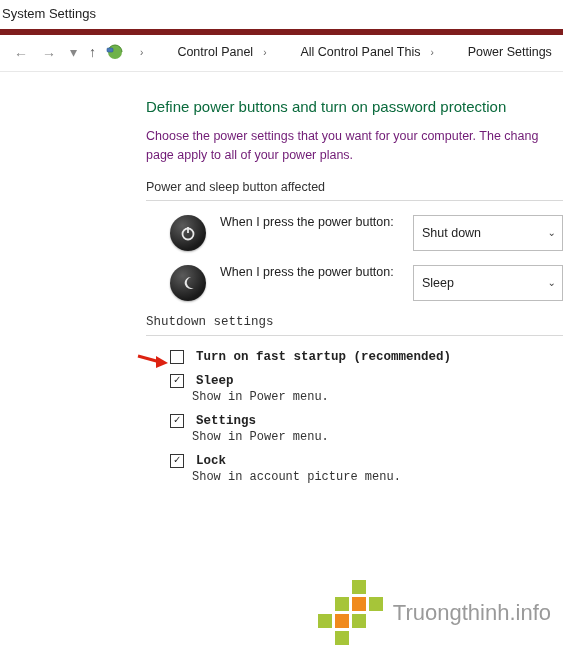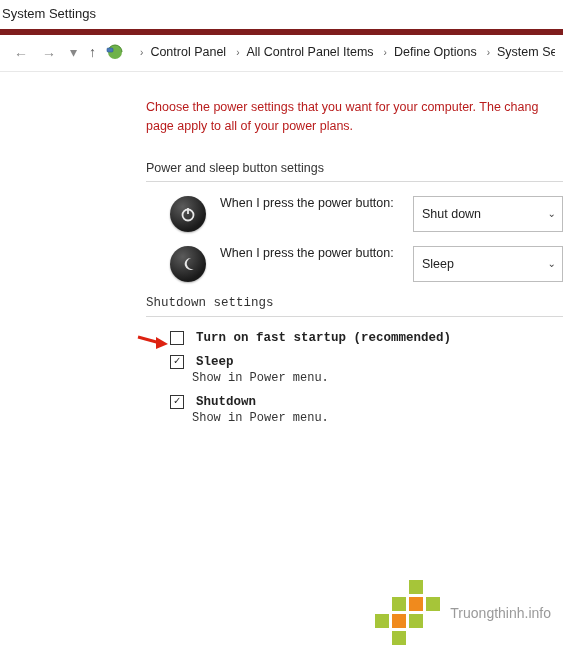--- a/index.html
+++ b/index.html
@@ -43,34 +43,34 @@
     .breadcrumb {
       display: flex;
       align-items: center;
       gap: 4px;
       font-size: 12.5px;
       color: #222;
       overflow: hidden;
       white-space: nowrap;
     }
     .bc-sep { color: #666; font-size: 10px; margin: 0 3px 0 6px; }
-    .bc-item { cursor: pointer; }
+    .bc-item { cursor: pointer; margin-left: 27px; }
     .content {
       padding: 26px 0 0 146px;
     }
     .heading {
       color: #0a6a3c;
       font-size: 15px;
       margin-bottom: 12px;
     }
     .subtext {
       font-size: 12.5px;
-      color: #b91c1c;
+      color: #701a75;
       line-height: 1.5;
-      margin-bottom: 25px;
+      margin-bottom: 15px;
     }
     .section-label {
       font-size: 12.5px;
       color: #333;
       margin-bottom: 6px;
     }
     .section-rule {
       border: none;
       border-top: 1px solid #d8d8d8;
       margin: 2px 0 14px 0;
@@ -153,21 +153,21 @@
     .watermark {
       position: absolute;
       bottom: 18px;
       right: 12px;
       display: flex;
       align-items: center;
       gap: 10px;
     }
     .wm-text {
       color: #9a9a9a;
-      font-size: 14px;
+      font-size: 22px;
       font-weight: 300;
     }
     .logo-grid {
       display: grid;
       grid-template-columns: repeat(4, 14px);
       grid-template-rows: repeat(4, 14px);
       gap: 3px;
       transform: rotate(0deg);
     }
     .sq { width: 14px; height: 14px; }
@@ -189,32 +189,33 @@
     <svg viewBox="0 0 18 18" width="18" height="18">
       <circle cx="9" cy="9" r="7" fill="#6fb24a"></circle>
       <path d="M2 9a7 7 0 0 1 14 0" fill="none" stroke="#4a8a2e" stroke-width="1"></path>
       <rect x="1" y="5" width="6" height="4" rx="1" fill="#4a7ab8" stroke="#2d5a94" stroke-width="0.6"></rect>
     </svg>
   </span>
   <div class="breadcrumb">
     <span class="bc-sep">›</span>
     <span class="bc-item">Control Panel</span>
     <span class="bc-sep">›</span>
-    <span class="bc-item">All Control Panel Items</span>
+    <span class="bc-item">All Control Panel This</span>
     <span class="bc-sep">›</span>
-    <span class="bc-item">Define Options</span>
+    <span class="bc-item">Power Settings</span>
     <span class="bc-sep">›</span>
     <span class="bc-item">System Settin</span>
   </div>
 </div>
 
 <div class="content">
+  <div class="heading">Define power buttons and turn on password protection</div>
   <div class="subtext">Choose the power settings that you want for your computer. The chang  page apply to all of your power plans.</div>
 
-  <div class="section-label">Power and sleep button settings</div>
+  <div class="section-label">Power and sleep button affected</div>
   <hr class="section-rule">
 
   <div class="button-row">
     <div class="icon-circle">
       <svg width="18" height="18" viewBox="0 0 18 18">
         <circle cx="9" cy="10" r="5.5" fill="none" stroke="#e8e8e8" stroke-width="1.8"></circle>
         <line x1="9" y1="3" x2="9" y2="9" stroke="#e8e8e8" stroke-width="1.8"></line>
       </svg>
     </div>
     <div class="row-label">When I press the power button:</div>
@@ -256,25 +257,32 @@
       <div class="check-row">
         <div class="checkbox checked"></div>
         <span class="check-label">Sleep</span>
       </div>
       <div class="check-desc">Show in Power menu.</div>
     </div>
 
     <div class="check-item">
       <div class="check-row">
         <div class="checkbox checked"></div>
-        <span class="check-label">Shutdown</span>
+        <span class="check-label">Settings</span>
       </div>
       <div class="check-desc">Show in Power menu.</div>
     </div>
 
+    <div class="check-item">
+      <div class="check-row">
+        <div class="checkbox checked"></div>
+        <span class="check-label">Lock</span>
+      </div>
+      <div class="check-desc">Show in account picture menu.</div>
+    </div>
   </div>
 </div>
 
 <div class="watermark">
   <div class="logo-grid">
     <div class="sq hidden"></div>
       <div class="sq hidden"></div>
       <div class="sq g1"></div>
       <div class="sq hidden"></div>
     <div class="sq hidden"></div>

